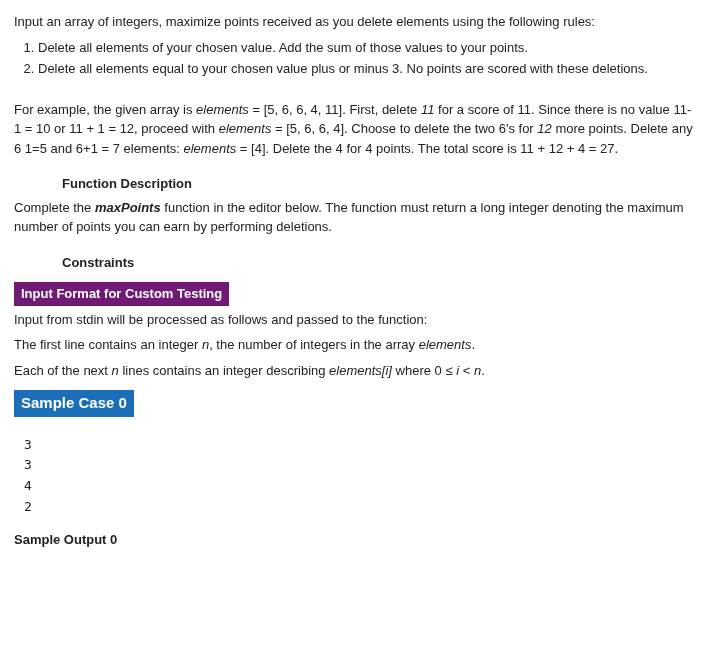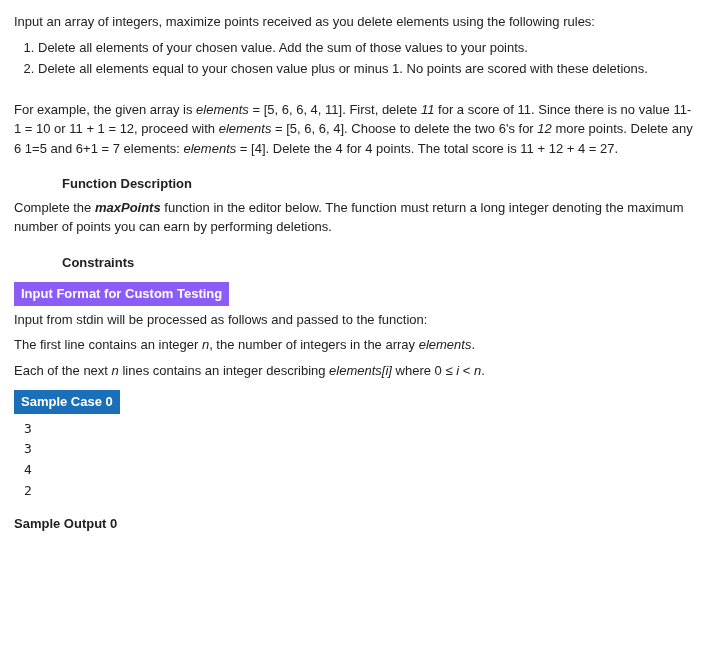--- a/index.html
+++ b/index.html
@@ -14,36 +14,36 @@
       line-height: 1.5;
     }
     .section { margin-bottom: 10px; }
     .bold { font-weight: bold; }
     .italic { font-style: italic; }
     ol { padding-left: 24px; margin-bottom: 21px; }
     ol li { margin-bottom: 2px; }
     ul.constraints { list-style: disc; padding-left: 22px; }
     ul.constraints li { margin-bottom: 2px; }
     .highlight-bar {
-      background: #8b5cf6;
+      background: #701a75;
       color: #fff;
       font-weight: bold;
       padding: 2px 7px;
       display: inline-block;
       font-size: 13px;
       margin-bottom: 4px;
     }
     .sample-case-bar {
       background: #1a6fb8;
       color: #fff;
       font-weight: bold;
       padding: 2px 7px;
       display: inline-block;
-      font-size: 13px;
-      margin-bottom: 3px;
+      font-size: 15px;
+      margin-bottom: 16px;
     }
     .code-block {
       font-family: monospace;
       font-size: 13px;
       padding: 2px 0 2px 10px;
       line-height: 1.6;
     }
     .subsection-title { font-weight: bold; margin-bottom: 4px; margin-top: 16px; padding-left: 48px; }
     .param-label { margin-left: 12px; }
     p { margin-bottom: 6px; }
@@ -52,21 +52,21 @@
 </head>
 <body>
 
 <div>
 
   <p>Input an array of integers, maximize points received as you delete elements using the following rules:</p>
 
   <div class="section">
     <ol>
       <li>Delete all elements of your chosen value.  Add the sum of those values to your points.</li>
-      <li>Delete all elements equal to your chosen value plus or minus 1.  No points are scored with these deletions.</li>
+      <li>Delete all elements equal to your chosen value plus or minus 3.  No points are scored with these deletions.</li>
     </ol>
   </div>
 
   <div class="section">
     <p>
       For example, the given array is <span class="italic">elements</span> = [5, 6, 6, 4, 11].  First, delete <span class="italic">11</span> for a score of 11.  Since there is no value 11-1 = 10 or 11 + 1 = 12, proceed with <span class="italic">elements</span> = [5, 6, 6, 4]. Choose to delete the two 6's for <span class="italic">12</span> more points.  Delete any 6  1=5 and 6+1 = 7 elements: <span class="italic">elements</span> = [4]. Delete the 4 for 4 points. The total score is 11 + 12 + 4 = 27.
     </p>
   </div>
 
   <div class="section">

